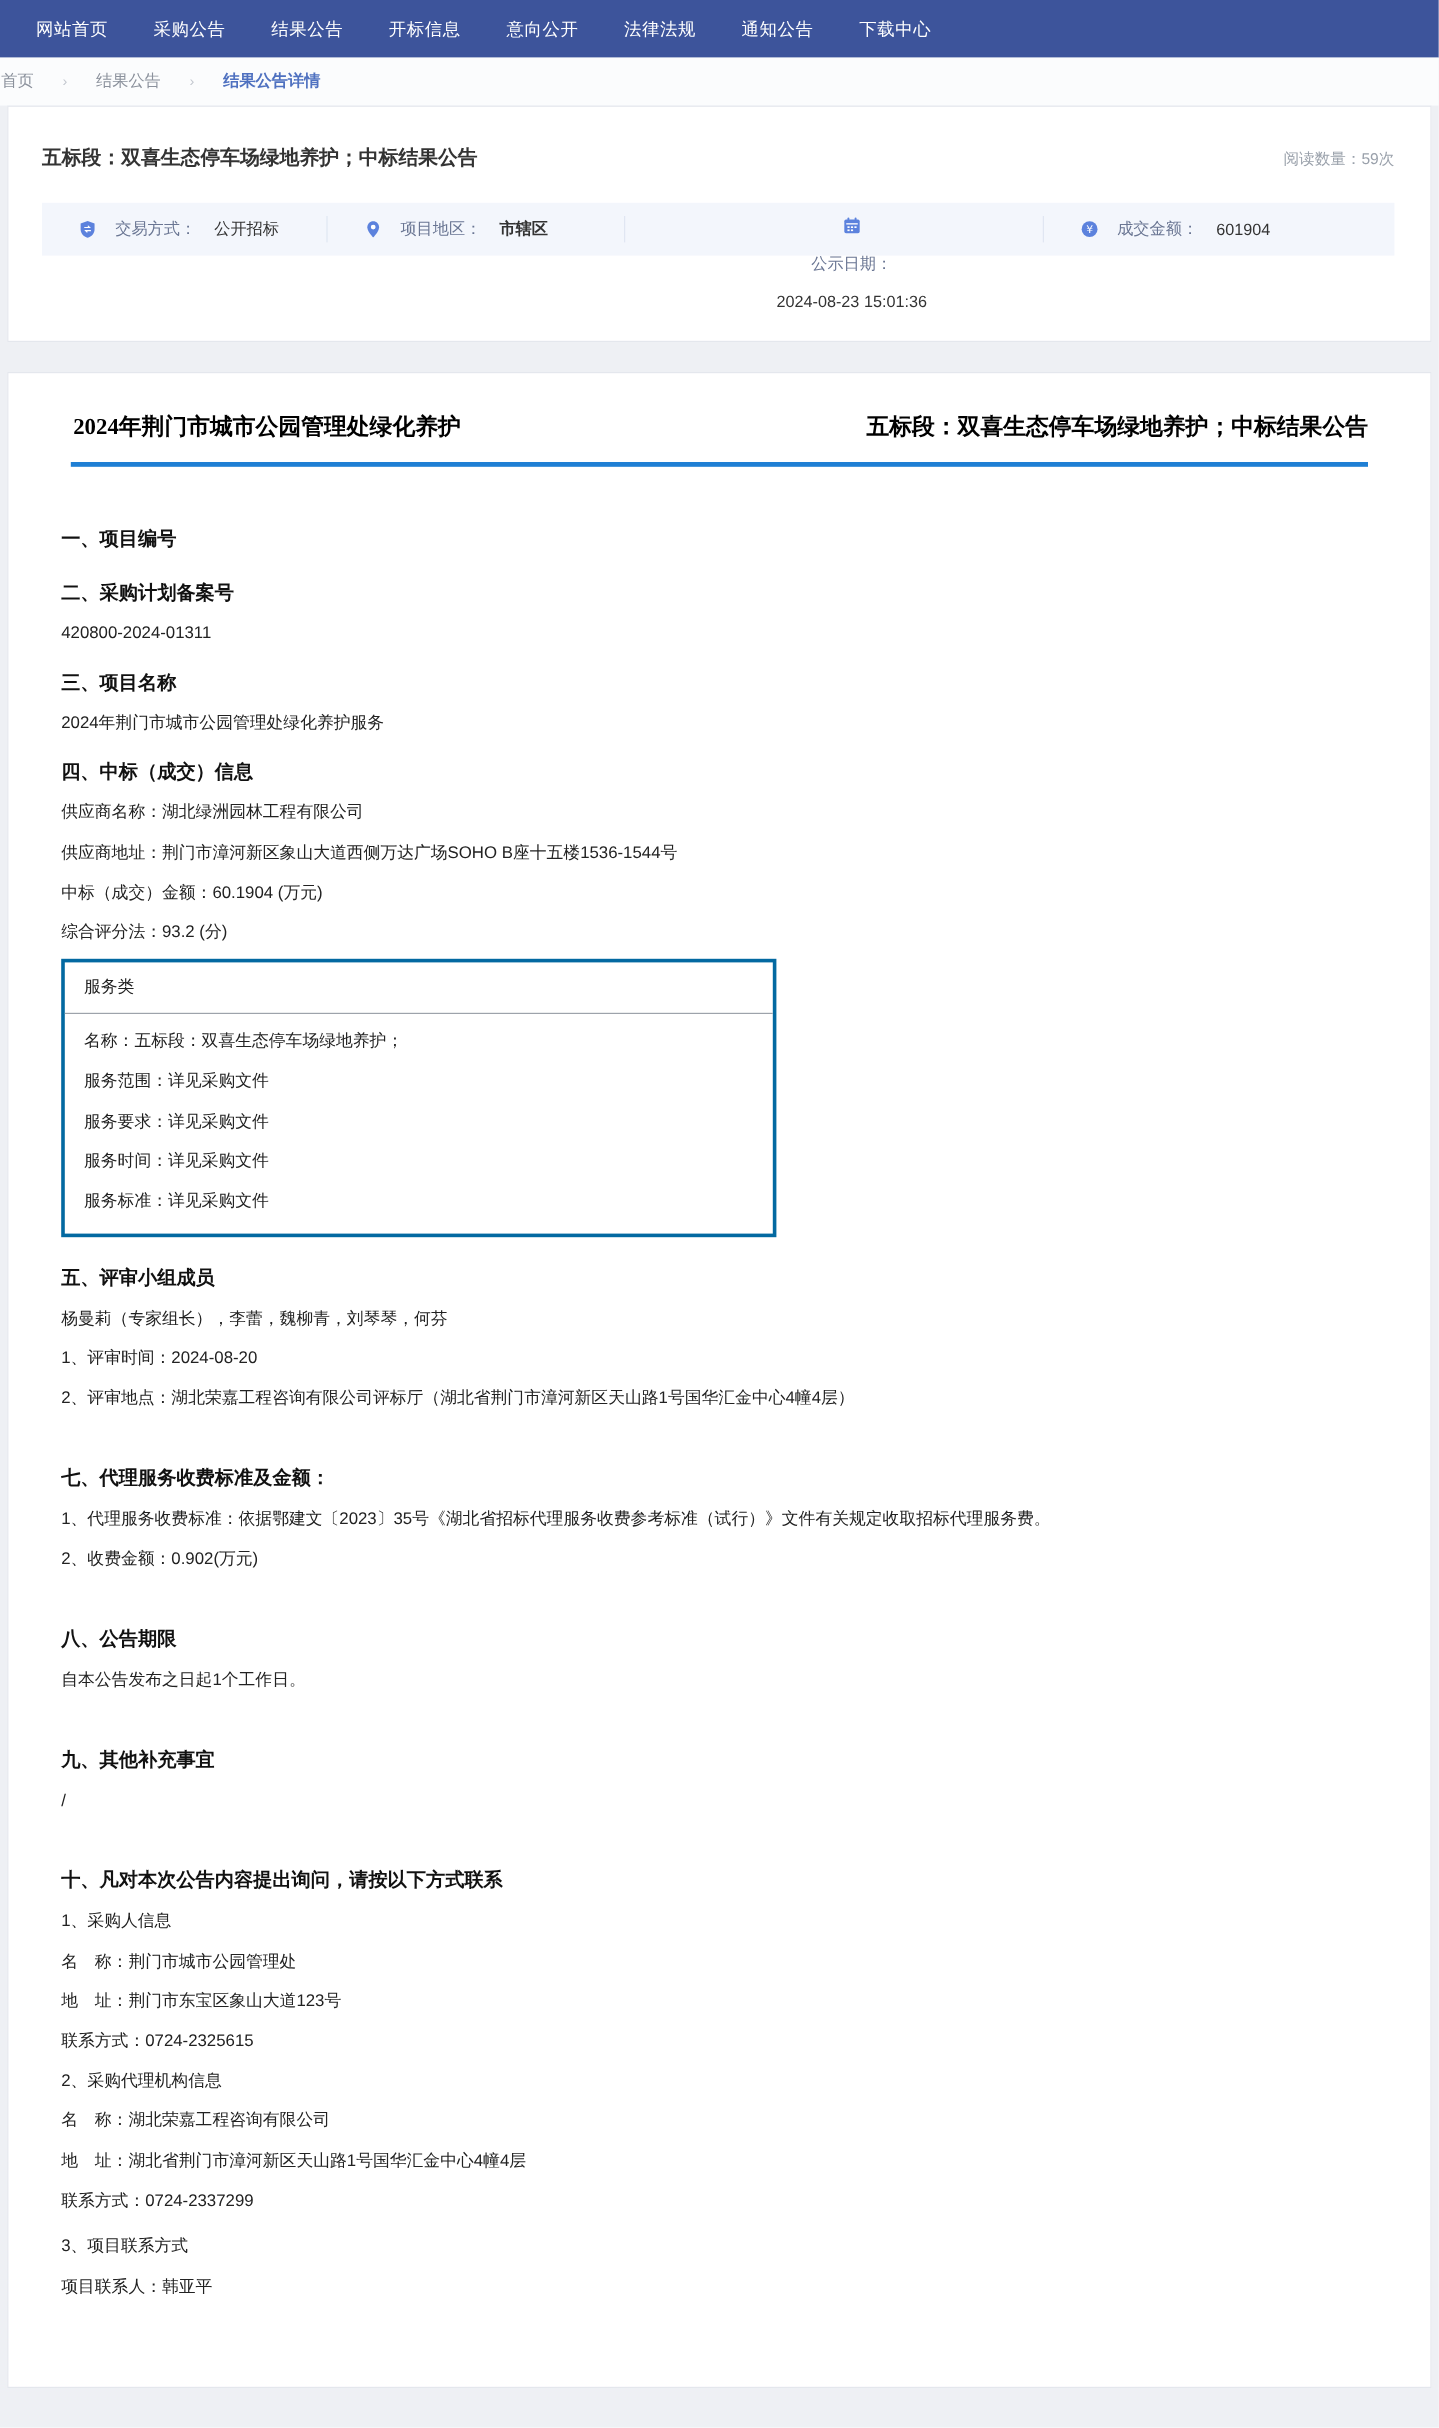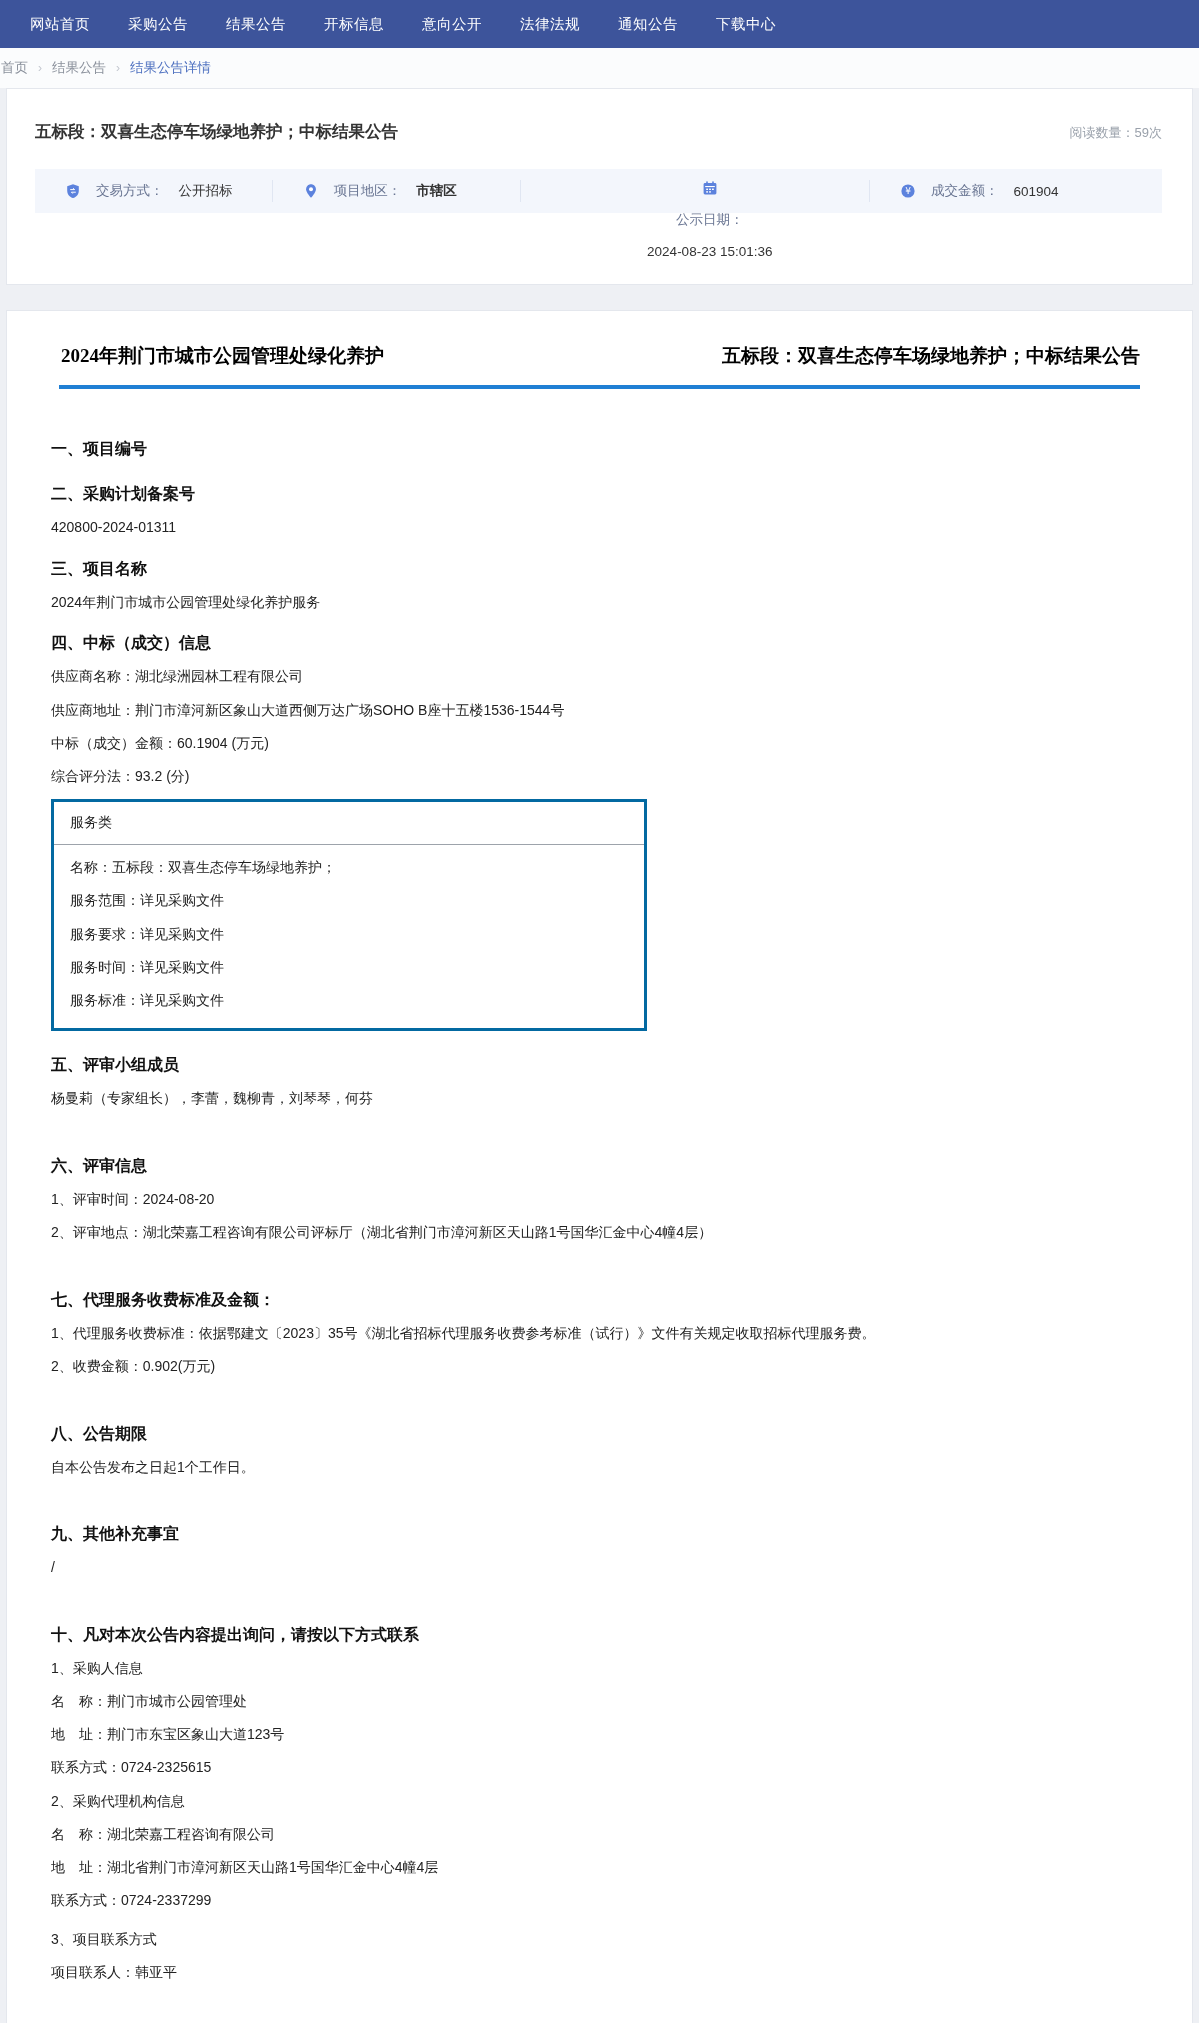--- a/index.html
+++ b/index.html
@@ -16,26 +16,26 @@
     display:flex; align-items:center;
     padding-left:30px; gap:38px;
   }
   .nav-item {
     color:#ffffff; font-size:14.5px; letter-spacing:.5px;
     cursor:pointer; white-space:nowrap; text-decoration:none;
   }
   
   .breadcrumb {
     height:40px; background:#fbfcfd;
-    display:flex; align-items:center; gap:10px;
+    display:flex; align-items:center; gap:24px;
     padding-left:1px; font-size:13.5px; color:#8b919c;
   }
   .bc-item { cursor:pointer; }
   .bc-sep { color:#c3c7cf; font-size:12px; }
-  .bc-current { color:#4f71c0; }
+  .bc-current { color:#4f71c0;font-weight:bold; }
   
   .card {
     background:#ffffff; border:1px solid #e4e7ed;
     margin:0 6px;
   }
   .title-card { height:197px; }
   .title-row {
     display:flex; justify-content:space-between; align-items:flex-end;
     padding:32px 30px 0 28px;
   }
@@ -191,21 +191,20 @@
         <p>服务范围：详见采购文件</p>
         <p>服务要求：详见采购文件</p>
         <p>服务时间：详见采购文件</p>
         <p>服务标准：详见采购文件</p>
       </div>
     </div>
 
     <h2>五、评审小组成员</h2>
     <p>杨曼莉（专家组长），李蕾，魏柳青，刘琴琴，何芬</p>
 
-    <h2 class="gap-top">六、评审信息</h2>
     <p>1、评审时间：2024-08-20</p>
     <p>2、评审地点：湖北荣嘉工程咨询有限公司评标厅（湖北省荆门市漳河新区天山路1号国华汇金中心4幢4层）</p>
 
     <h2 class="gap-top">七、代理服务收费标准及金额：</h2>
     <p>1、代理服务收费标准：依据鄂建文〔2023〕35号《湖北省招标代理服务收费参考标准（试行）》文件有关规定收取招标代理服务费。</p>
     <p>2、收费金额：0.902(万元)</p>
 
     <h2 class="gap-top">八、公告期限</h2>
     <p>自本公告发布之日起1个工作日。</p>
 

